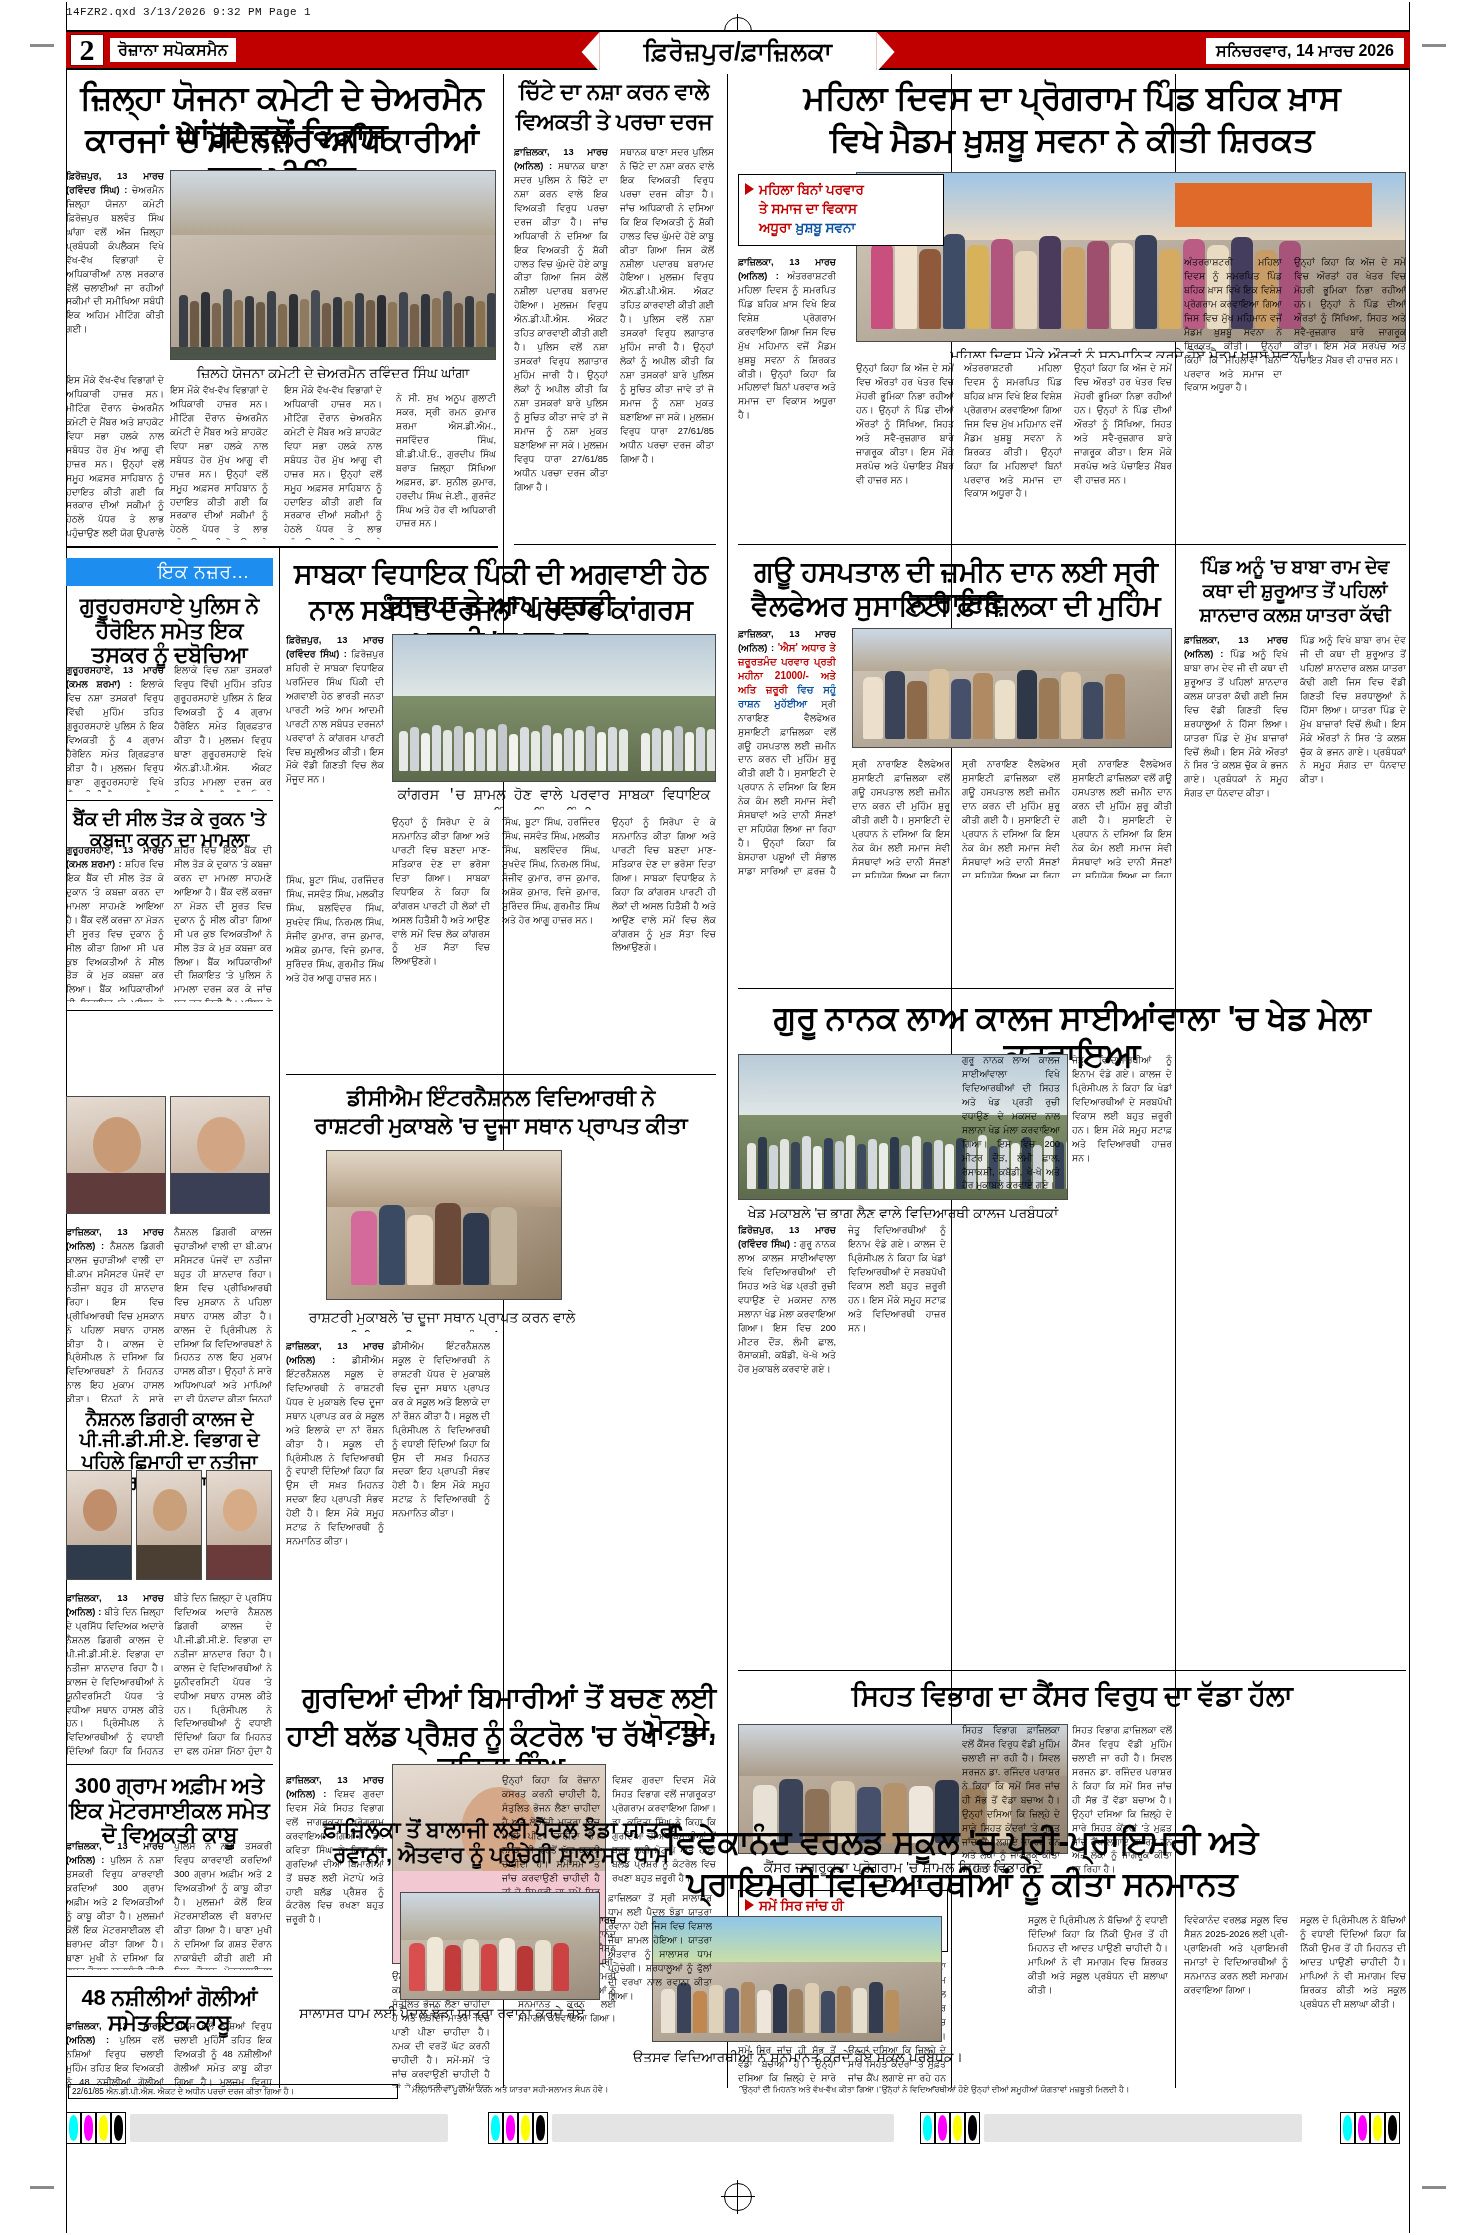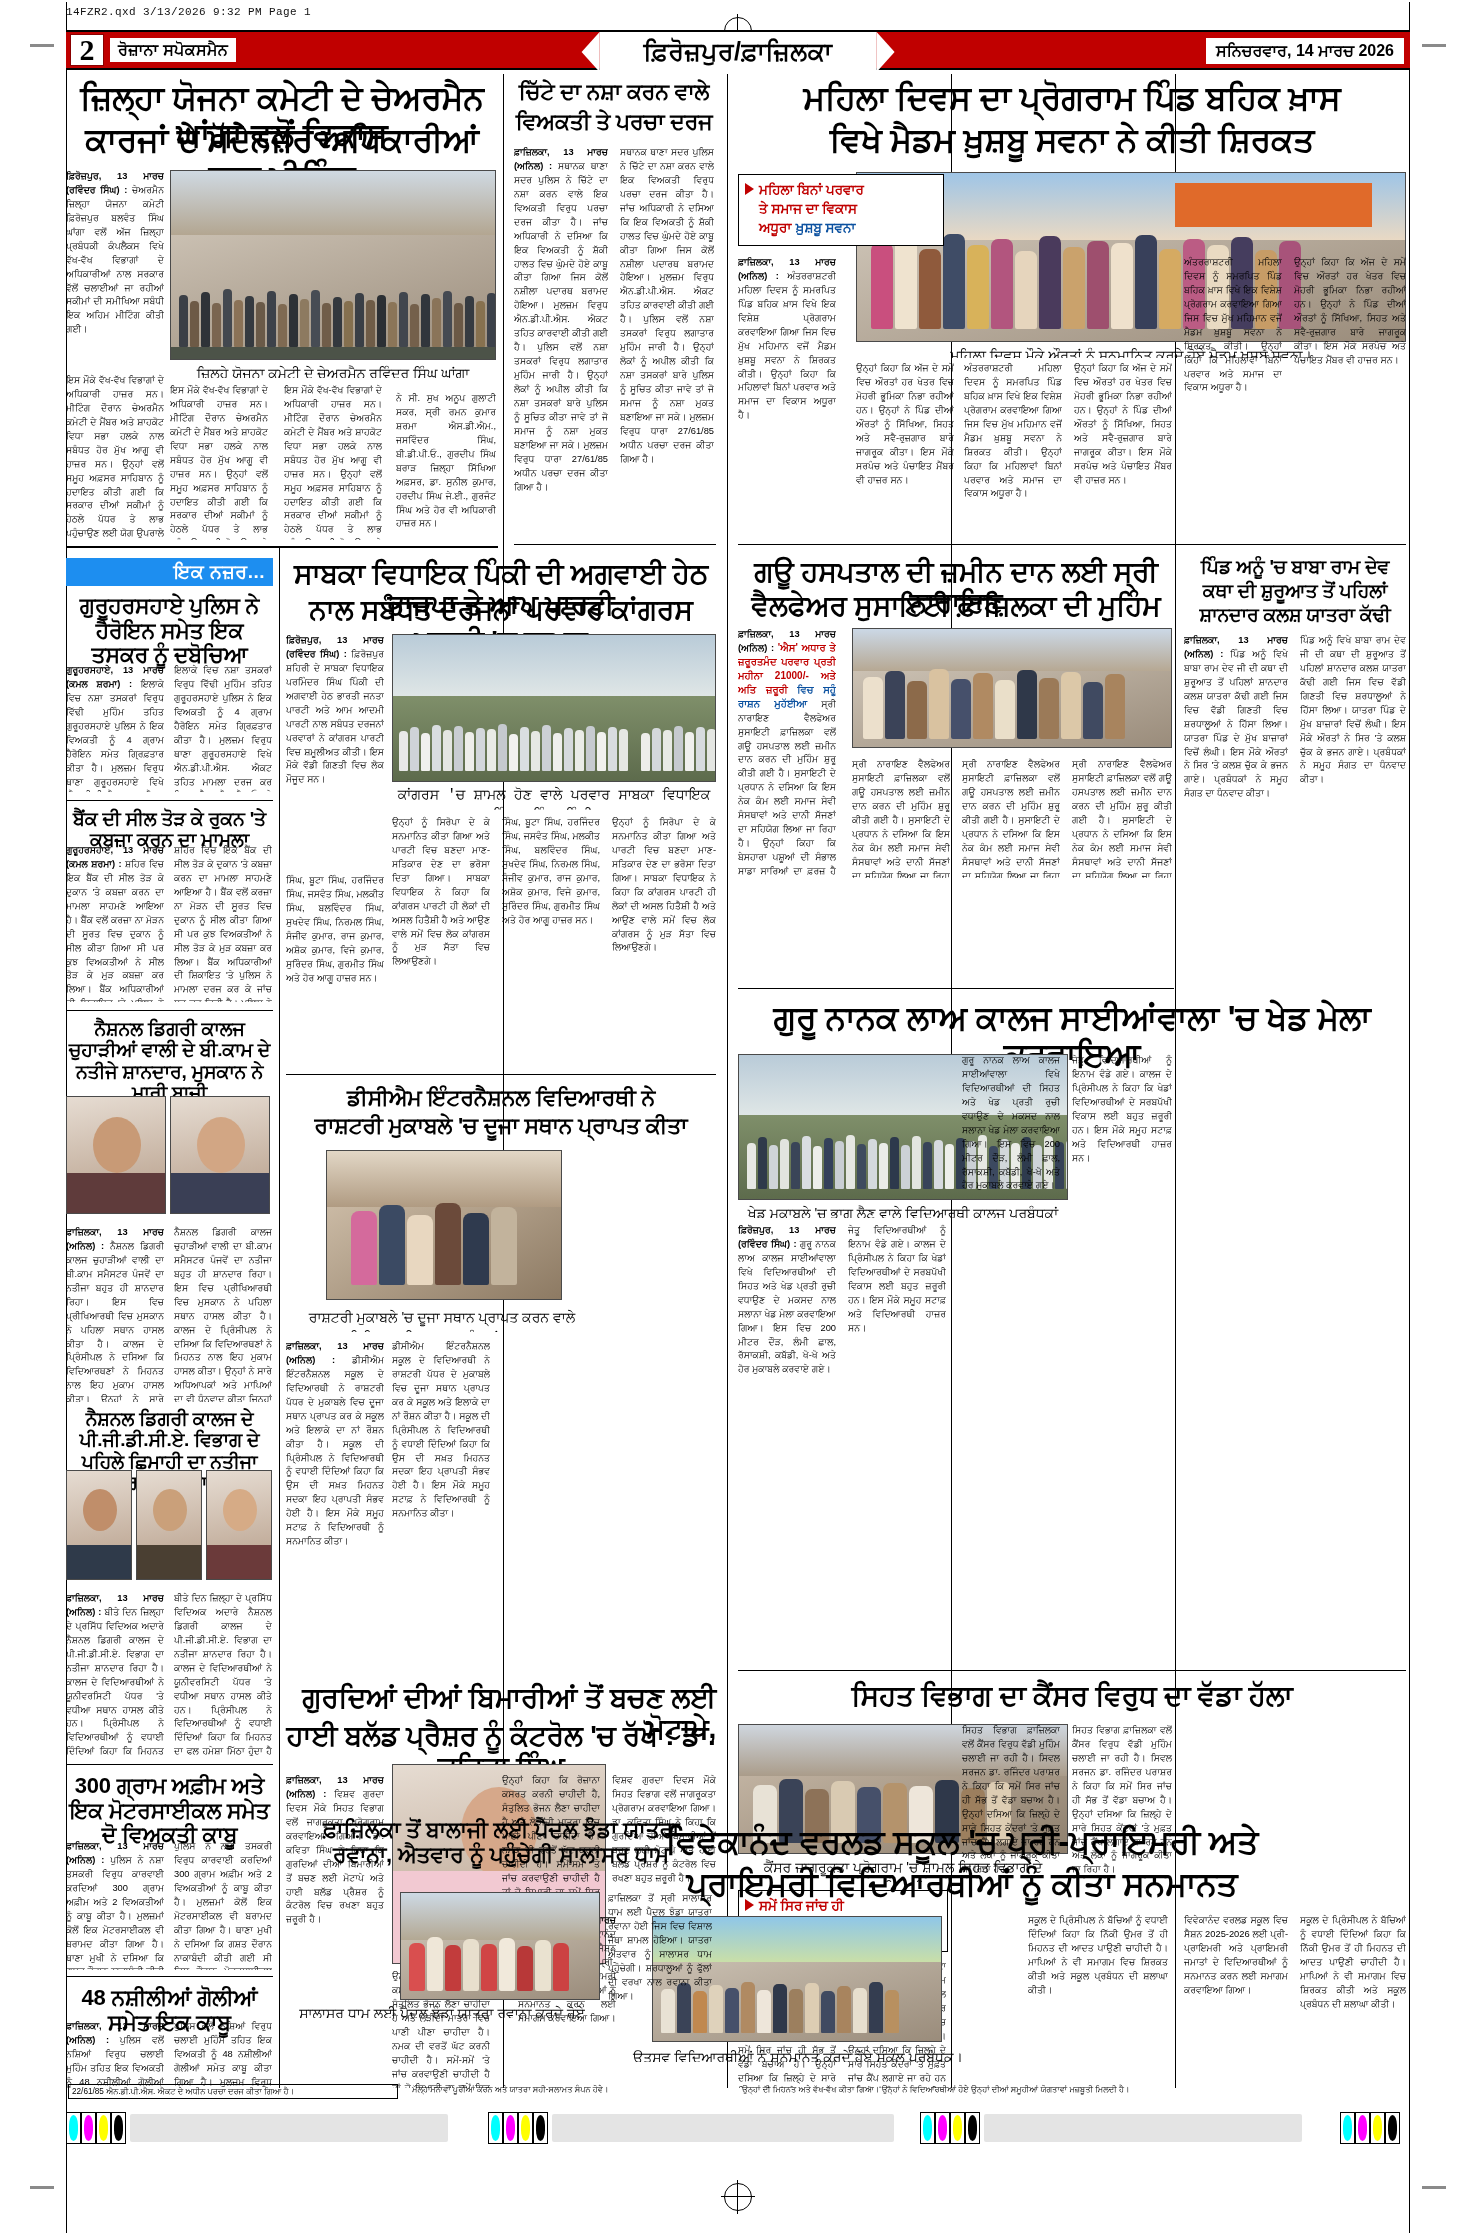--- a/index.html
+++ b/index.html
@@ -53,21 +53,21 @@
   .ph .room{position:absolute;inset:0;background:linear-gradient(160deg,#cdbfae,#8e7f6d);}
   .ph .hall{position:absolute;inset:0;background:linear-gradient(165deg,#d8cfc2,#9a8c7b);}
   .ph .stage{position:absolute;inset:0;background:linear-gradient(150deg,#d9c9b4,#8d7a63);}
   .ph .portrait{position:absolute;inset:0;background:linear-gradient(170deg,#e6dcd2,#b49b86);}
   .ph .row{position:absolute;display:flex;align-items:flex-end;gap:2px;}
   .ph .p{width:9px;border-radius:4px 4px 1px 1px;}
   .ph .head{position:absolute;border-radius:50%;}
   .ph .band{position:absolute;left:0;right:0;}
 
   
-  .bluebar{position:absolute;background:#1d8ef0;color:#fff;font-weight:bold;font-size:19px;display:flex;align-items:center;justify-content:flex-end;padding-right:8px;box-sizing:border-box;letter-spacing:.5px;text-align:center;}
+  .bluebar{position:absolute;background:#1d8ef0;color:#fff;font-weight:normal;font-size:19px;display:flex;align-items:center;justify-content:flex-end;padding-right:24px;box-sizing:border-box;letter-spacing:.5px;text-align:center;}
 
   
   .quotebox{position:absolute;border:1px solid #000;box-sizing:border-box;background:#fff;padding:5px 6px;}
   .quotebox .qh{display:flex;align-items:flex-start;gap:5px;}
   .bullet{flex:0 0 auto;width:0;height:0;border-left:9px solid #c00000;border-top:6px solid transparent;border-bottom:6px solid transparent;margin-top:3px;}
   .qt{font-weight:bold;font-size:13.5px;line-height:1.25;color:#000;}
   .qt.red{color:#c00000;}
   .qt.blue{color:#0b51a0;}
 
   
@@ -180,21 +180,20 @@
     <div class="hrule" style="left:0;top:726px;width:207px;"></div>
 
     <div class="blockhead hl hl-sm" style="left:0;top:734px;width:207px;">ਬੈਂਕ ਦੀ ਸੀਲ ਤੋੜ ਕੇ ਰੁਕਨ 'ਤੇ ਕਬਜ਼ਾ ਕਰਨ ਦਾ ਮਾਮਲਾ</div>
     <div class="col" style="left:0;top:770px;width:98px;height:158px;">
       <span class="dateline">ਗੁਰੂਹਰਸਹਾਏ, 13 ਮਾਰਚ (ਕਮਲ ਸ਼ਰਮਾ) :</span>
       <span>ਸ਼ਹਿਰ ਵਿਚ ਇਕ ਬੈਂਕ ਦੀ ਸੀਲ ਤੋੜ ਕੇ ਦੁਕਾਨ 'ਤੇ ਕਬਜ਼ਾ ਕਰਨ ਦਾ ਮਾਮਲਾ ਸਾਹਮਣੇ ਆਇਆ ਹੈ। ਬੈਂਕ ਵਲੋਂ ਕਰਜ਼ਾ ਨਾ ਮੋੜਨ ਦੀ ਸੂਰਤ ਵਿਚ ਦੁਕਾਨ ਨੂੰ ਸੀਲ ਕੀਤਾ ਗਿਆ ਸੀ ਪਰ ਕੁਝ ਵਿਅਕਤੀਆਂ ਨੇ ਸੀਲ ਤੋੜ ਕੇ ਮੁੜ ਕਬਜ਼ਾ ਕਰ ਲਿਆ। ਬੈਂਕ ਅਧਿਕਾਰੀਆਂ ਦੀ ਸ਼ਿਕਾਇਤ 'ਤੇ ਪੁਲਿਸ ਨੇ ਮਾਮਲਾ ਦਰਜ ਕਰ ਕੇ ਜਾਂਚ ਸ਼ੁਰੂ ਕਰ ਦਿਤੀ ਹੈ। ਪੁਲਿਸ ਨੇ ਕਿਹਾ ਕਿ ਦੋਸ਼ੀਆਂ ਨੂੰ ਜਲਦ ਹੀ ਕਾਬੂ ਕਰ ਲਿਆ ਜਾਵੇਗਾ ਅਤੇ ਕਾਨੂੰਨੀ ਕਾਰਵਾਈ ਅਮਲ ਵਿਚ ਲਿਆਂਦੀ ਜਾਵੇਗੀ।</span>
     </div>
     <div class="col" style="left:108px;top:770px;width:98px;height:158px;">ਸ਼ਹਿਰ ਵਿਚ ਇਕ ਬੈਂਕ ਦੀ ਸੀਲ ਤੋੜ ਕੇ ਦੁਕਾਨ 'ਤੇ ਕਬਜ਼ਾ ਕਰਨ ਦਾ ਮਾਮਲਾ ਸਾਹਮਣੇ ਆਇਆ ਹੈ। ਬੈਂਕ ਵਲੋਂ ਕਰਜ਼ਾ ਨਾ ਮੋੜਨ ਦੀ ਸੂਰਤ ਵਿਚ ਦੁਕਾਨ ਨੂੰ ਸੀਲ ਕੀਤਾ ਗਿਆ ਸੀ ਪਰ ਕੁਝ ਵਿਅਕਤੀਆਂ ਨੇ ਸੀਲ ਤੋੜ ਕੇ ਮੁੜ ਕਬਜ਼ਾ ਕਰ ਲਿਆ। ਬੈਂਕ ਅਧਿਕਾਰੀਆਂ ਦੀ ਸ਼ਿਕਾਇਤ 'ਤੇ ਪੁਲਿਸ ਨੇ ਮਾਮਲਾ ਦਰਜ ਕਰ ਕੇ ਜਾਂਚ ਸ਼ੁਰੂ ਕਰ ਦਿਤੀ ਹੈ। ਪੁਲਿਸ ਨੇ ਕਿਹਾ ਕਿ ਦੋਸ਼ੀਆਂ ਨੂੰ ਜਲਦ ਹੀ ਕਾਬੂ ਕਰ ਲਿਆ ਜਾਵੇਗਾ ਅਤੇ ਕਾਨੂੰਨੀ ਕਾਰਵਾਈ ਅਮਲ ਵਿਚ ਲਿਆਂਦੀ ਜਾਵੇਗੀ।</div>
     <div class="hrule" style="left:0;top:936px;width:207px;"></div>
 
-    <div class="blockhead hl hl-sm" style="left:0;top:944px;width:207px;">ਨੈਸ਼ਨਲ ਡਿਗਰੀ ਕਾਲਜ ਚੁਹਾੜੀਆਂ ਵਾਲੀ ਦੇ ਬੀ.ਕਾਮ ਦੇ ਨਤੀਜੇ ਸ਼ਾਨਦਾਰ, ਮੁਸਕਾਨ ਨੇ ਮਾਰੀ ਬਾਜ਼ੀ</div>
 
     <div class="ph" style="left:0;top:1022px;width:100px;height:118px;">
       <div class="portrait"></div>
       <div class="head" style="left:26px;top:20px;width:48px;height:56px;background:#c89a76;"></div>
       <div class="band" style="bottom:0;height:40px;background:#5f3b3b;"></div>
     </div>
     <div class="ph" style="left:104px;top:1022px;width:100px;height:118px;">
       <div class="portrait"></div>
       <div class="head" style="left:26px;top:20px;width:48px;height:56px;background:#d2a684;"></div>
       <div class="band" style="bottom:0;height:40px;background:#3a3f55;"></div>

